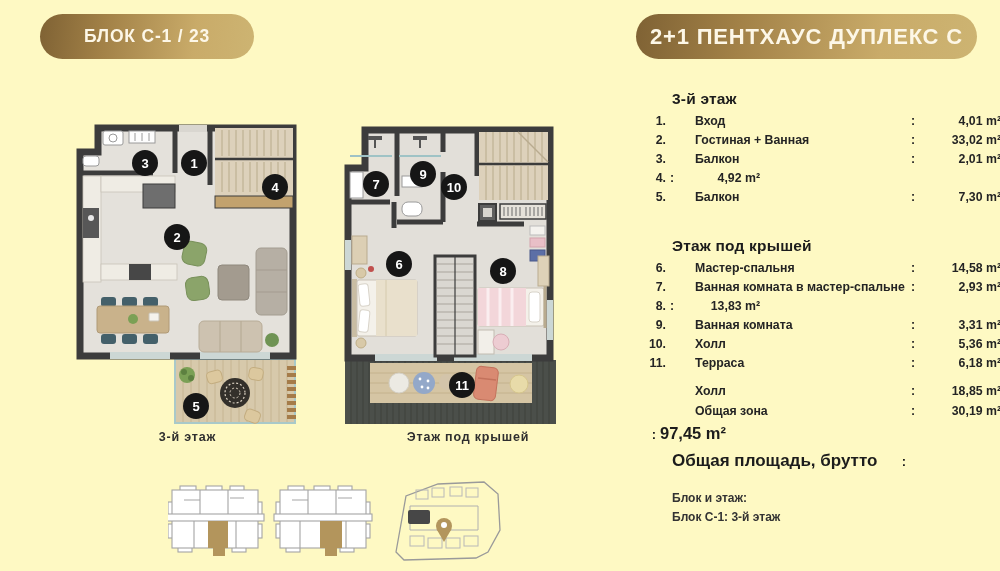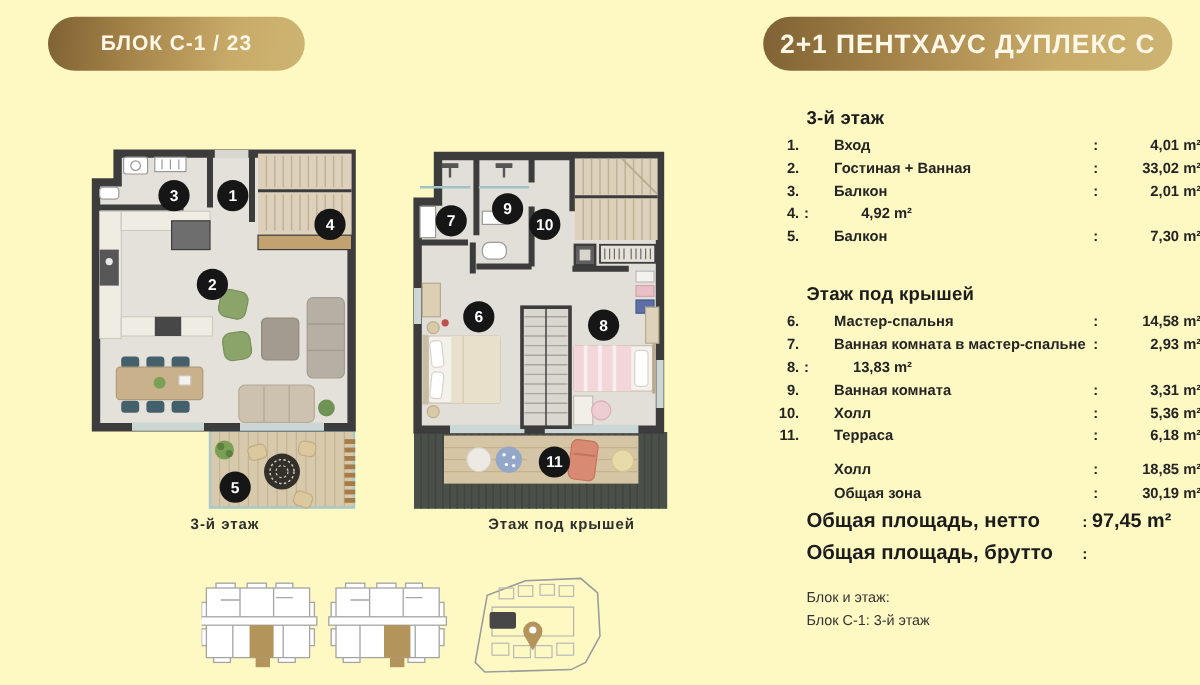--- a/index.html
+++ b/index.html
@@ -26,21 +26,21 @@
   .row{display:flex;align-items:baseline;height:19px;font-size:12.3px;font-weight:700;color:#242424;}
   .row .num{width:18px;text-align:right;flex:none;}
   .row .nm{width:212px;margin-left:6px;flex:none;white-space:nowrap;padding-left:23px;}
   .row .nm.ind{margin-left:24px;width:212px;}
   .row .cl{width:12px;text-align:center;flex:none;}
   .row .val{width:82px;text-align:right;flex:none;}
   .trow{display:flex;align-items:baseline;height:27px;font-size:17px;font-weight:700;color:#1c1c1c;}
   .trow .nm{width:226px;margin-left:24px;flex:none;white-space:nowrap;}
   .trow .cl{width:12px;text-align:center;font-size:13px;flex:none;}
   .trow .val{width:68px;text-align:left;flex:none;font-size:16.5px;}
-  .footer{position:absolute;left:672px;top:489px;font-size:12px;font-weight:400;color:#333;line-height:19px;}
+  .footer{position:absolute;left:672px;top:489px;font-size:12px;font-weight:700;color:#333;line-height:19px;}
 </style>
 </head>
 <body>
 
 <div class="page">
 
   <div class="badge block">
     <span>БЛОК С-1 / 23</span>
   </div>
   <div class="badge type">
@@ -438,21 +438,20 @@
       </div>
     <div class="row" style="height:19.5px">
         <span class="nm ind">Общая зона</span>
         <span class="cl">:</span>
         <span class="val">30,19 m²</span>
       </div>
   </div>
 
   <div class="areas" style="top:424px">
     <div class="trow">
-        <span class="nm">Общая площадь, нетто</span>
         <span class="cl">:</span>
         <span class="val">97,45 m²</span>
       </div>
     <div class="trow">
         <span class="nm">Общая площадь, брутто</span>
         <span class="cl">:</span>
       </div>
   </div>
 
   <div class="footer">

